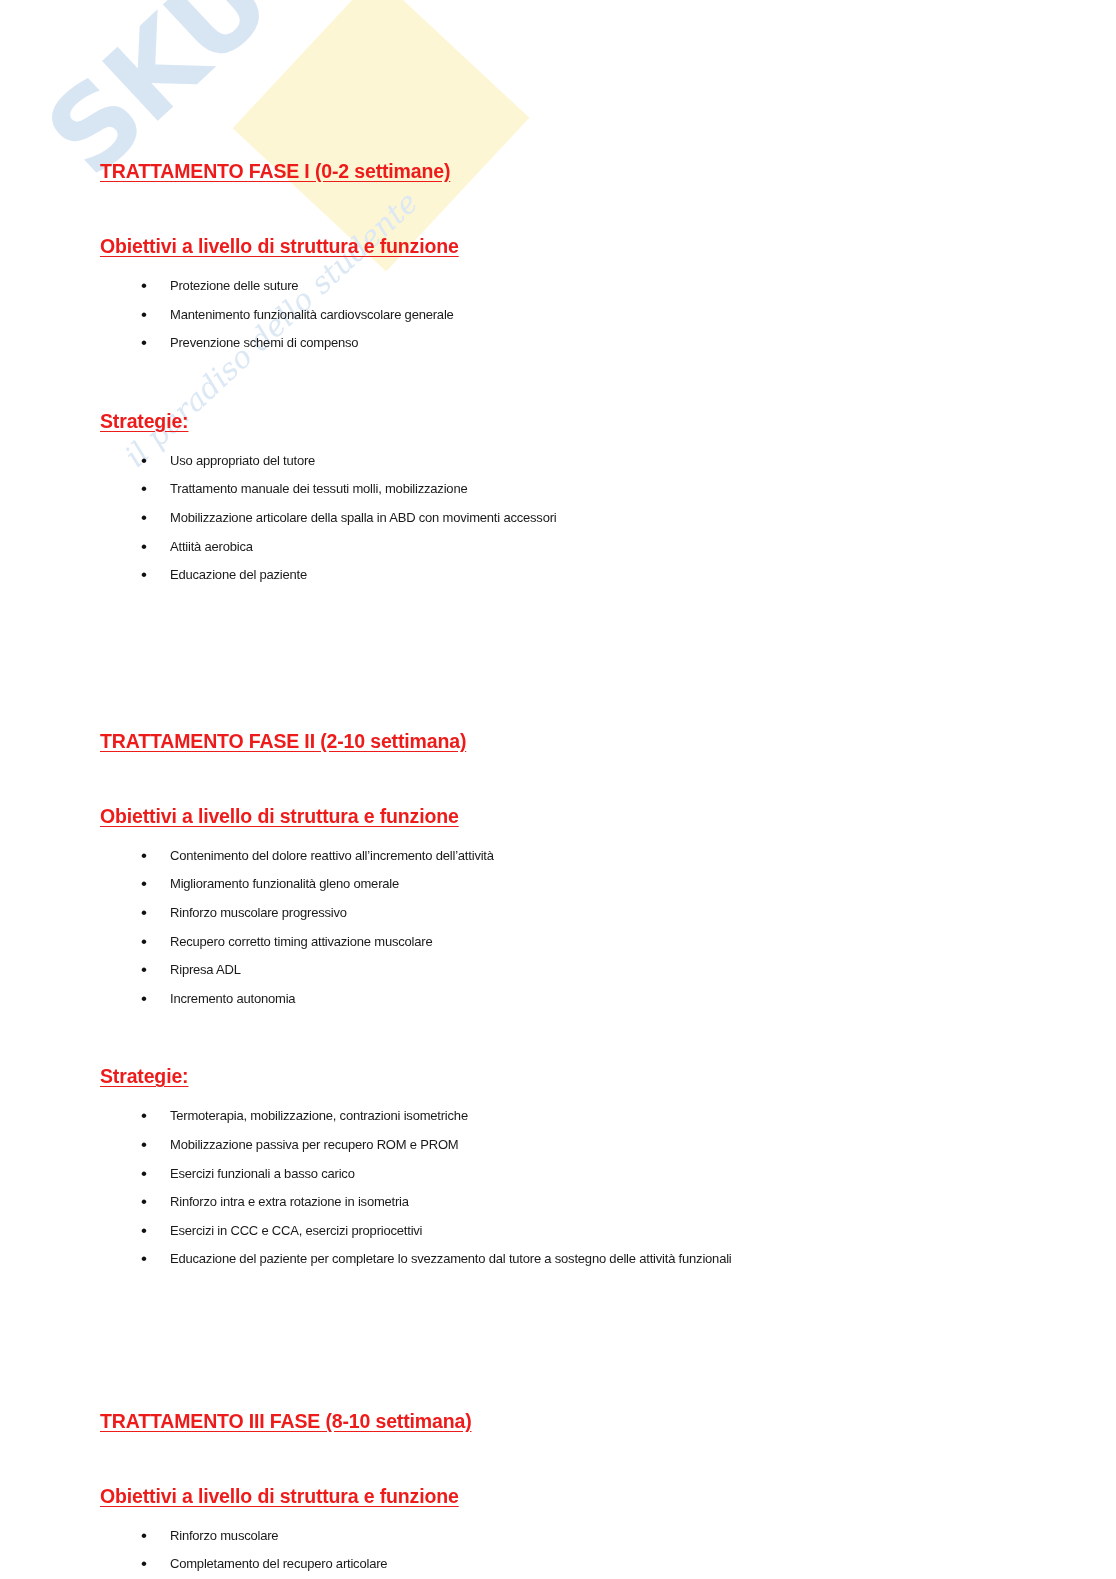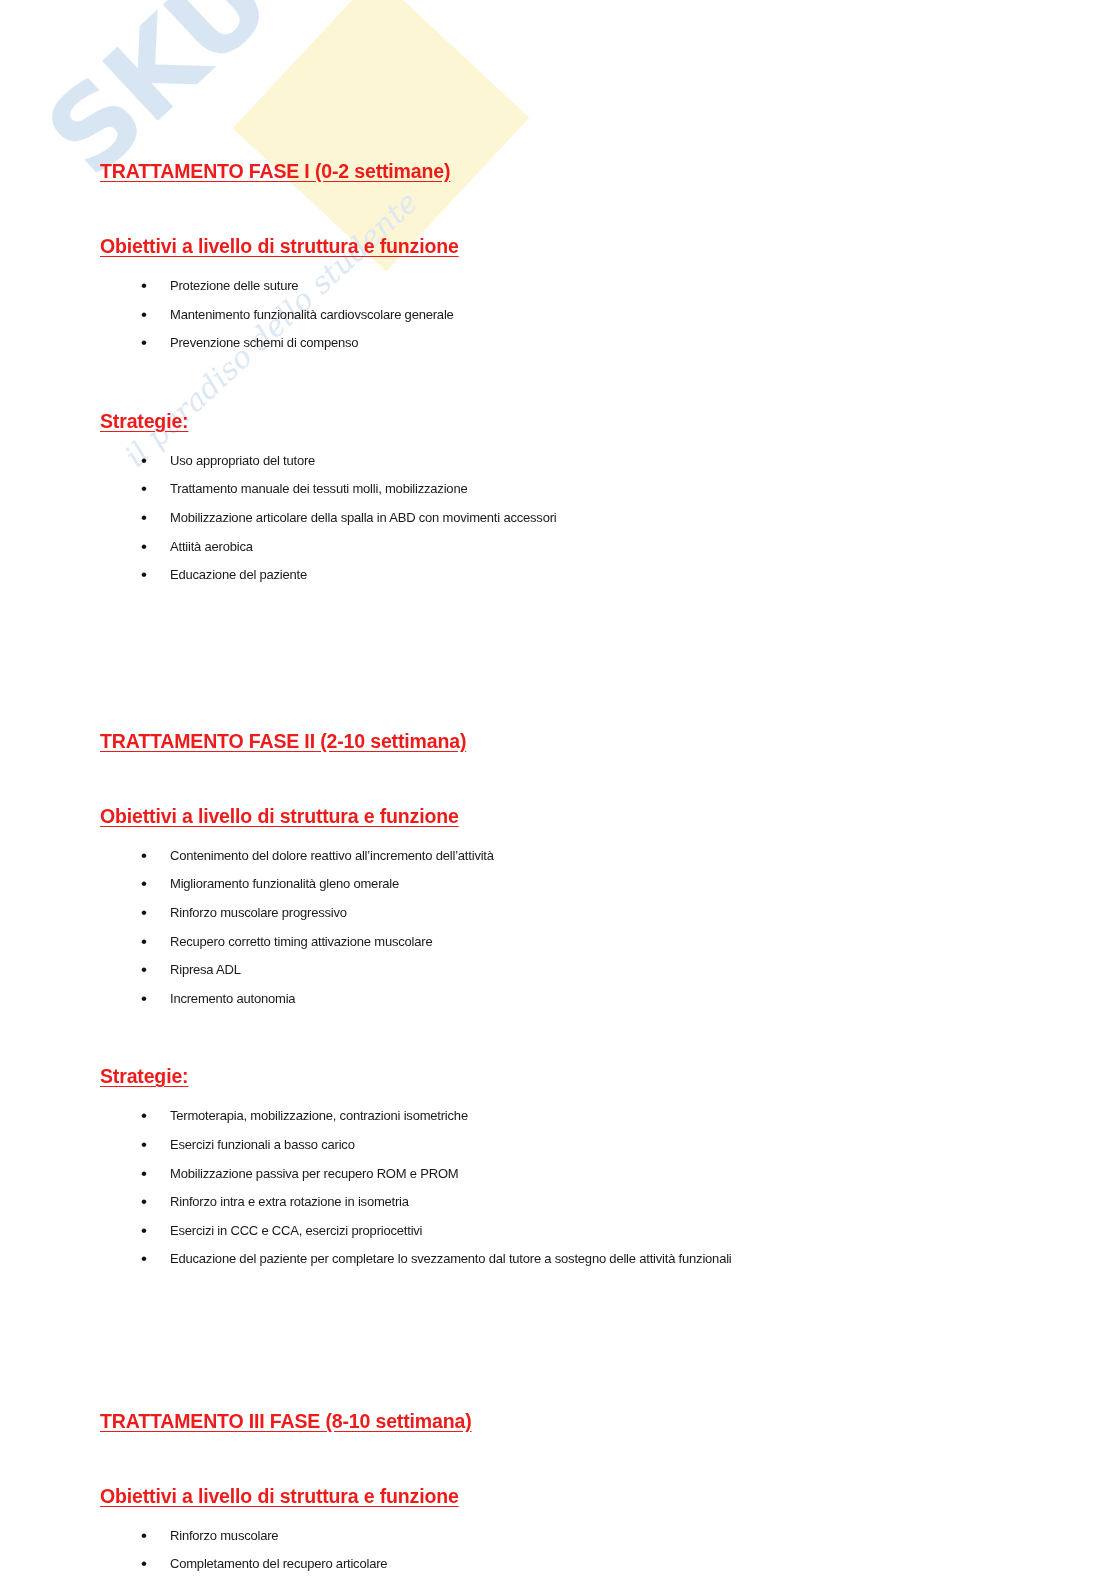--- a/index.html
+++ b/index.html
@@ -180,22 +180,22 @@
         <li>Ripresa ADL</li>
         <li>Incremento autonomia</li>
       </ul>
       <div class="gap-before-strategie"></div>
       <div class="heading-row">
         <span class="heading">Strategie:</span>
       </div>
       <div class="gap-after-strategie"></div>
       <ul class="bullets">
         <li>Termoterapia, mobilizzazione, contrazioni isometriche</li>
+        <li>Mobilizzazione passiva per recupero ROM e PROM</li>
         <li>Esercizi funzionali a basso carico</li>
-        <li>Mobilizzazione passiva per recupero ROM e PROM</li>
         <li>Rinforzo intra e extra rotazione in isometria</li>
         <li>Esercizi in CCC e CCA, esercizi propriocettivi</li>
         <li>Educazione del paziente per completare lo svezzamento dal tutore a sostegno delle attività funzionali</li>
       </ul>
     </div>
 
     <div class="section-gap-2"></div>
 
     <div>
       <div class="heading-row">

